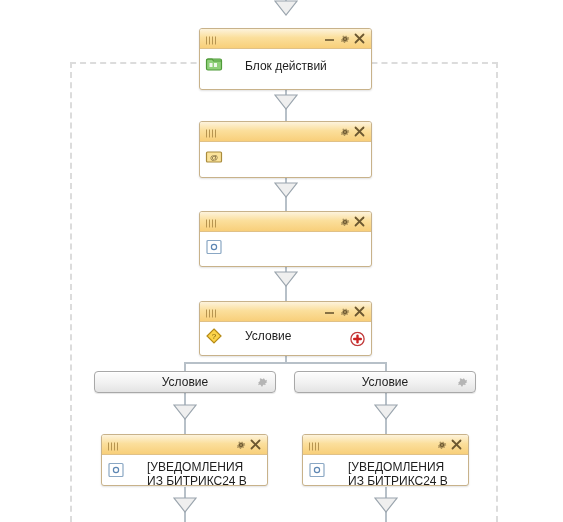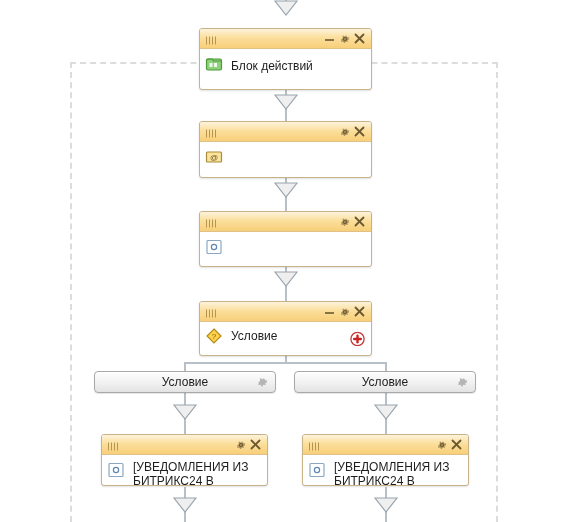--- a/index.html
+++ b/index.html
@@ -91,21 +91,21 @@
     align-items: center;
     justify-content: center;
     color: #7a6340;
     line-height: 1;
   }
   .block-body {
     box-sizing: border-box;
     padding: 5px 6px 12px 5px;
     display: flex;
     align-items: flex-start;
-    gap: 8px;
+    gap: 22px;
     overflow: hidden;
     position: relative;
   }
   .block-icon {
     flex: 0 0 auto;
     width: 18px;
     height: 18px;
     margin-top: 1px;
   }
   .block-label {

